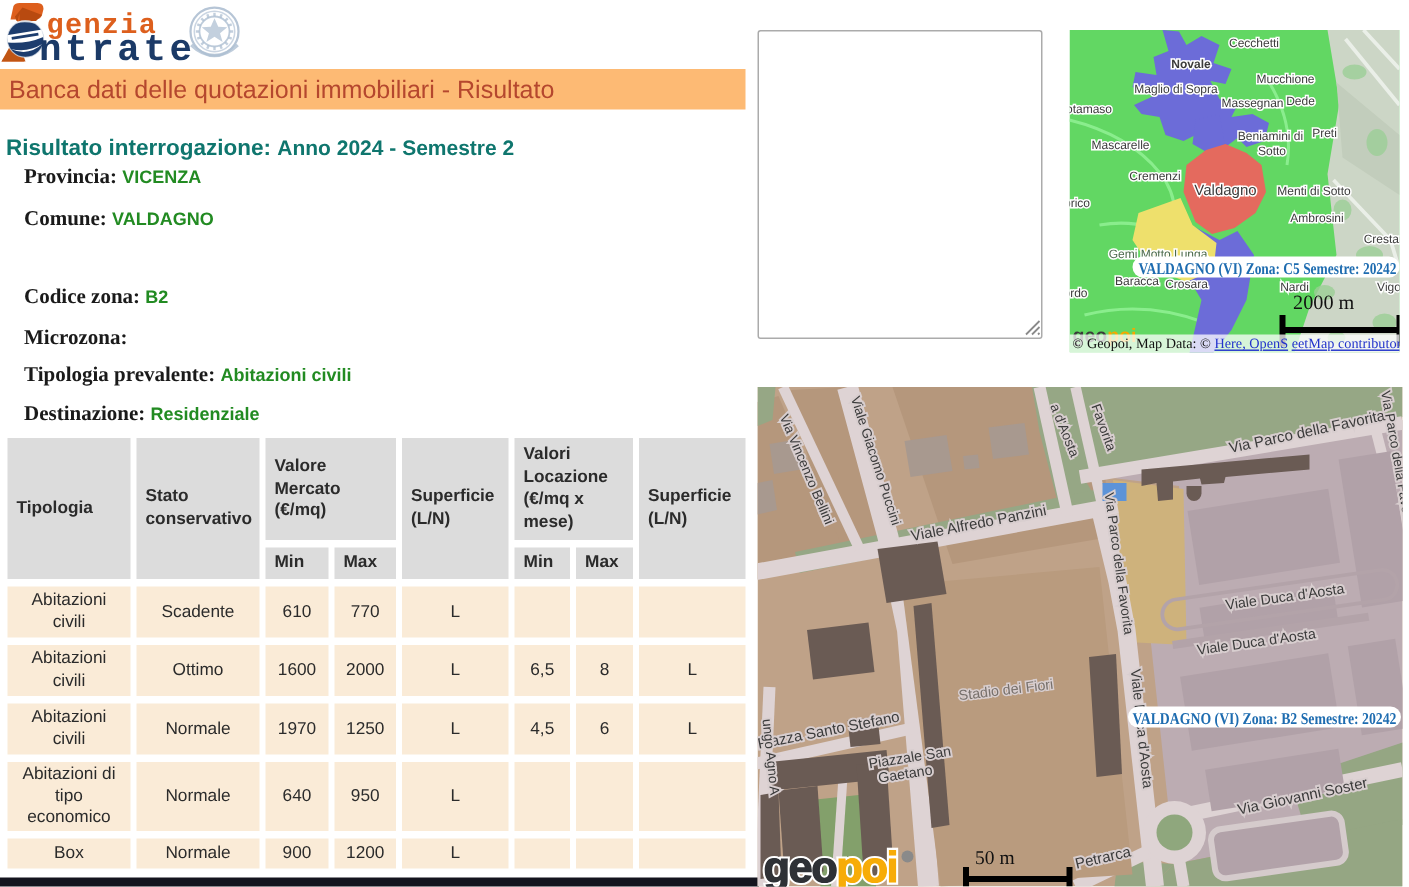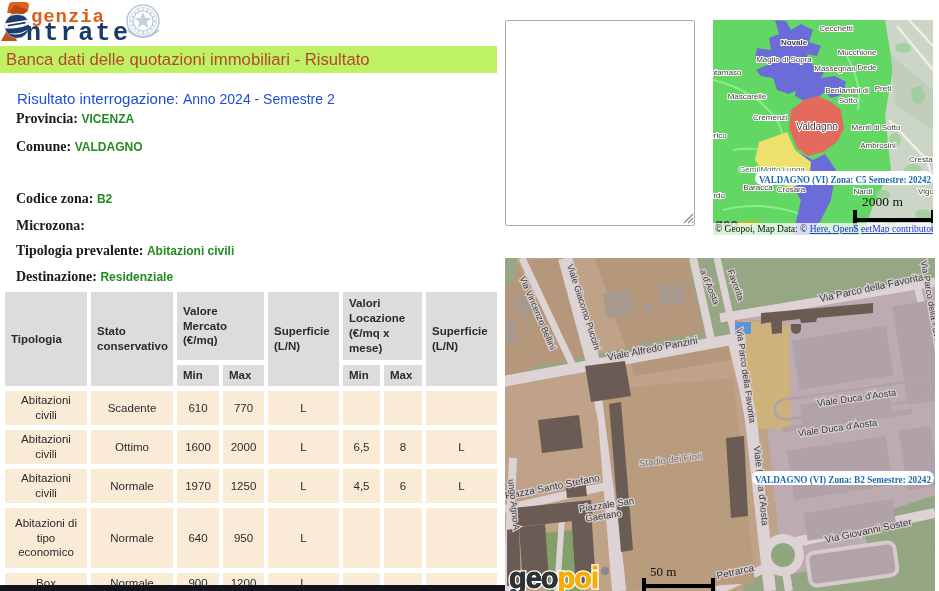--- a/index.html
+++ b/index.html
@@ -1,20 +1,20 @@
 <!DOCTYPE html>
 <html><head>
 <meta charset="utf-8">
 <style>
 html,body{margin:0;padding:0;}
 body{width:939px;height:591px;overflow:hidden;background:#ffffff;font-family:"Liberation Sans",sans-serif;}
 .abs{position:absolute;}
 #page{position:relative;width:939px;height:591px;}
-.banner{left:0;top:46px;width:491px;height:27px;background:#bef264;color:#b5472e;font-size:16.7px;line-height:27px;padding-left:6px;}
-.title{left:17px;top:90px;font-size:15px;font-weight:normal;color:#1d4ed8;}
+.banner{left:0;top:46px;width:491px;height:27px;background:#fdba74;color:#b5472e;font-size:16.7px;line-height:27px;padding-left:6px;}
+.title{left:4px;top:90px;font-size:15px;font-weight:bold;color:#0f766e;}
 .fl{left:16px;font-family:"Liberation Serif",serif;font-size:14px;font-weight:bold;color:#1a1a1a;white-space:nowrap;}
 .fl b{font-family:"Liberation Sans",sans-serif;font-size:12px;color:#228b22;}
 table{position:absolute;left:1px;top:287px;width:500px;border-collapse:separate;border-spacing:4px 5px;table-layout:fixed;}
 td,th{font-size:11.5px;color:#2b2b2b;padding:0;box-sizing:border-box;line-height:1.3;}
 th{background:#dcdcdc;text-align:left;vertical-align:middle;padding:2px 6px;font-weight:bold;}
 td{background:#faebd7;text-align:center;vertical-align:middle;font-weight:normal;}
 textarea{position:absolute;left:505px;top:20px;width:190px;height:206px;border:1px solid #ababab;border-radius:2px;resize:none;box-sizing:border-box;}
 </style>
 </head>
 <body>
@@ -112,21 +112,21 @@
       <td style="height:34px">Abitazioni<br>civili</td>
           <td>Normale</td>
           <td>1970</td>
           <td>1250</td>
           <td>L</td>
           <td>4,5</td>
           <td>6</td>
           <td>L</td>
     </tr>
     <tr>
-      <td style="height:60px">Abitazioni di<br>tipo<br>economico</td>
+      <td style="height:46px">Abitazioni di<br>tipo<br>economico</td>
           <td>Normale</td>
           <td>640</td>
           <td>950</td>
           <td>L</td>
           <td></td>
           <td></td>
           <td></td>
     </tr>
     <tr>
       <td style="height:20px">Box</td>

